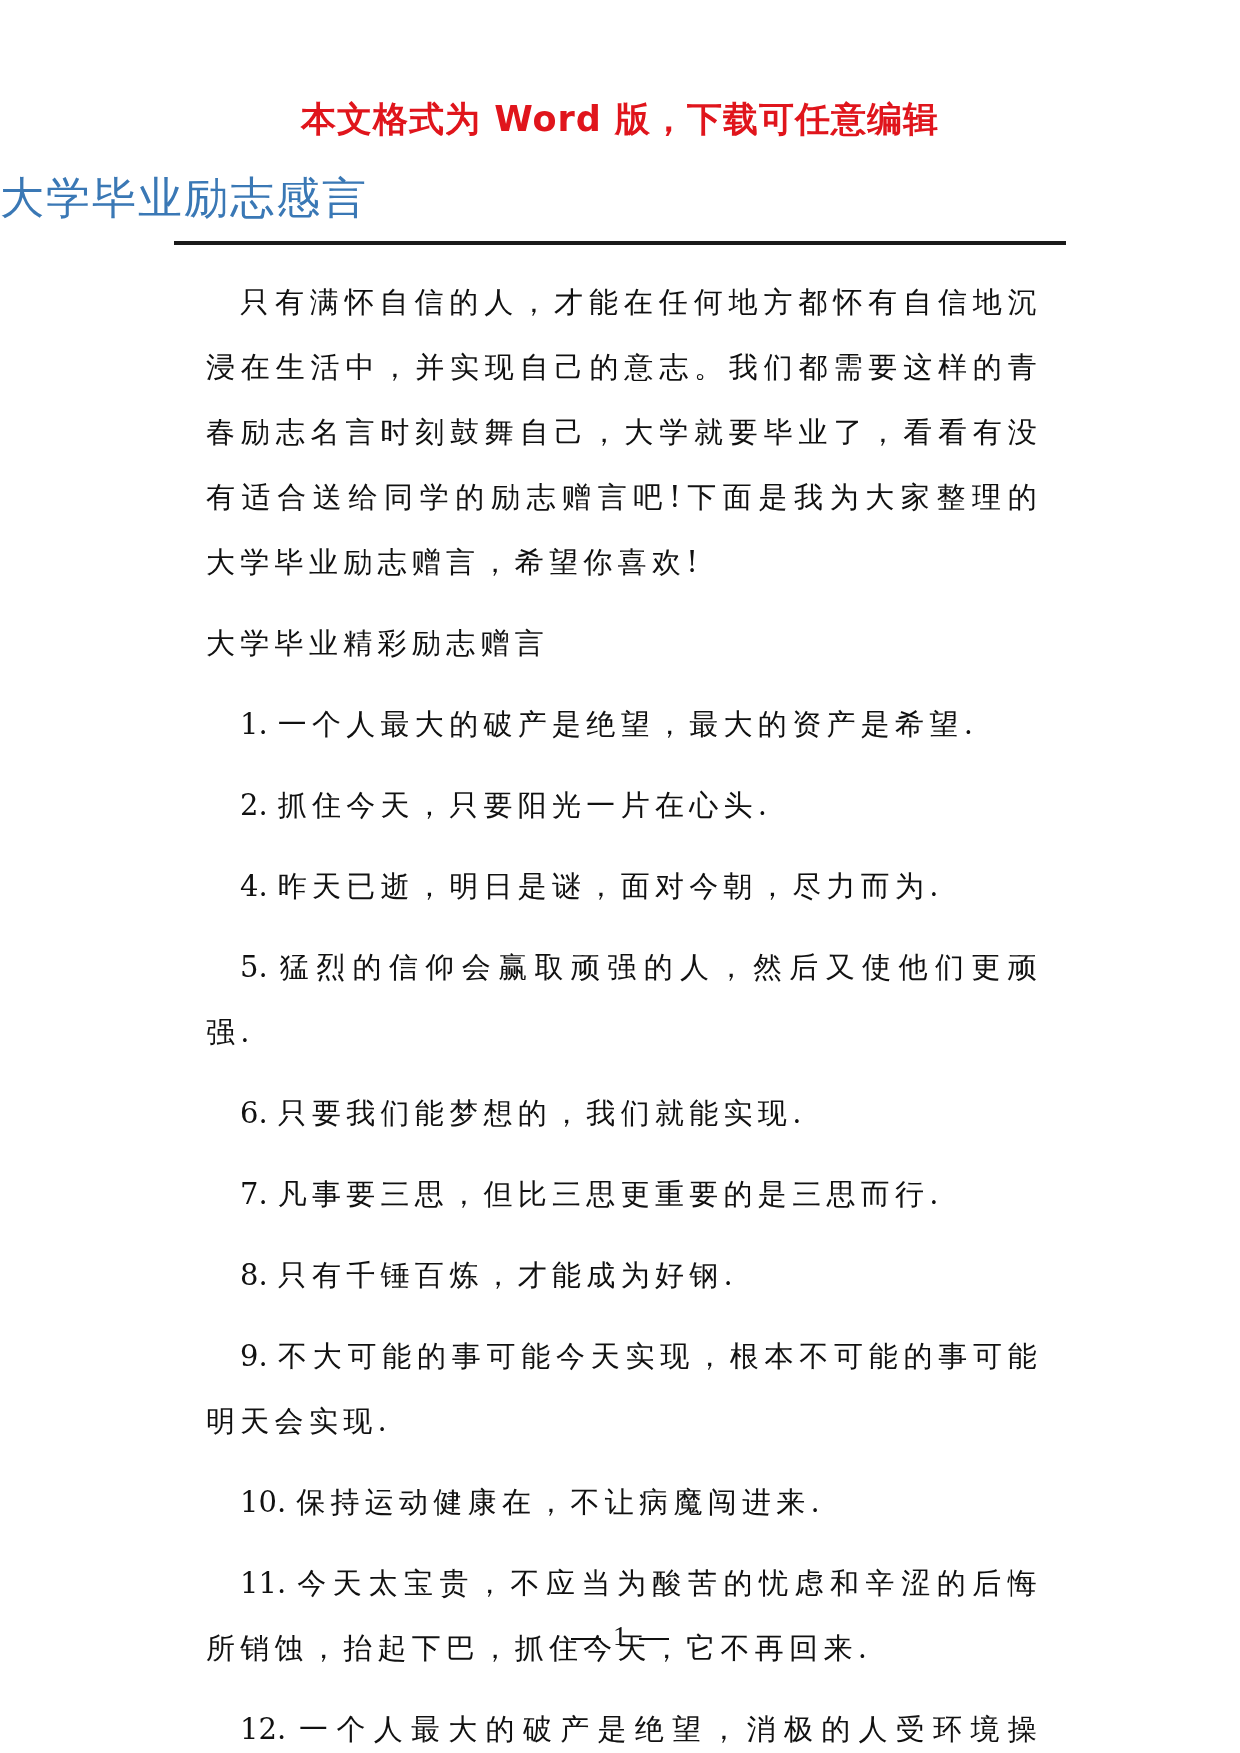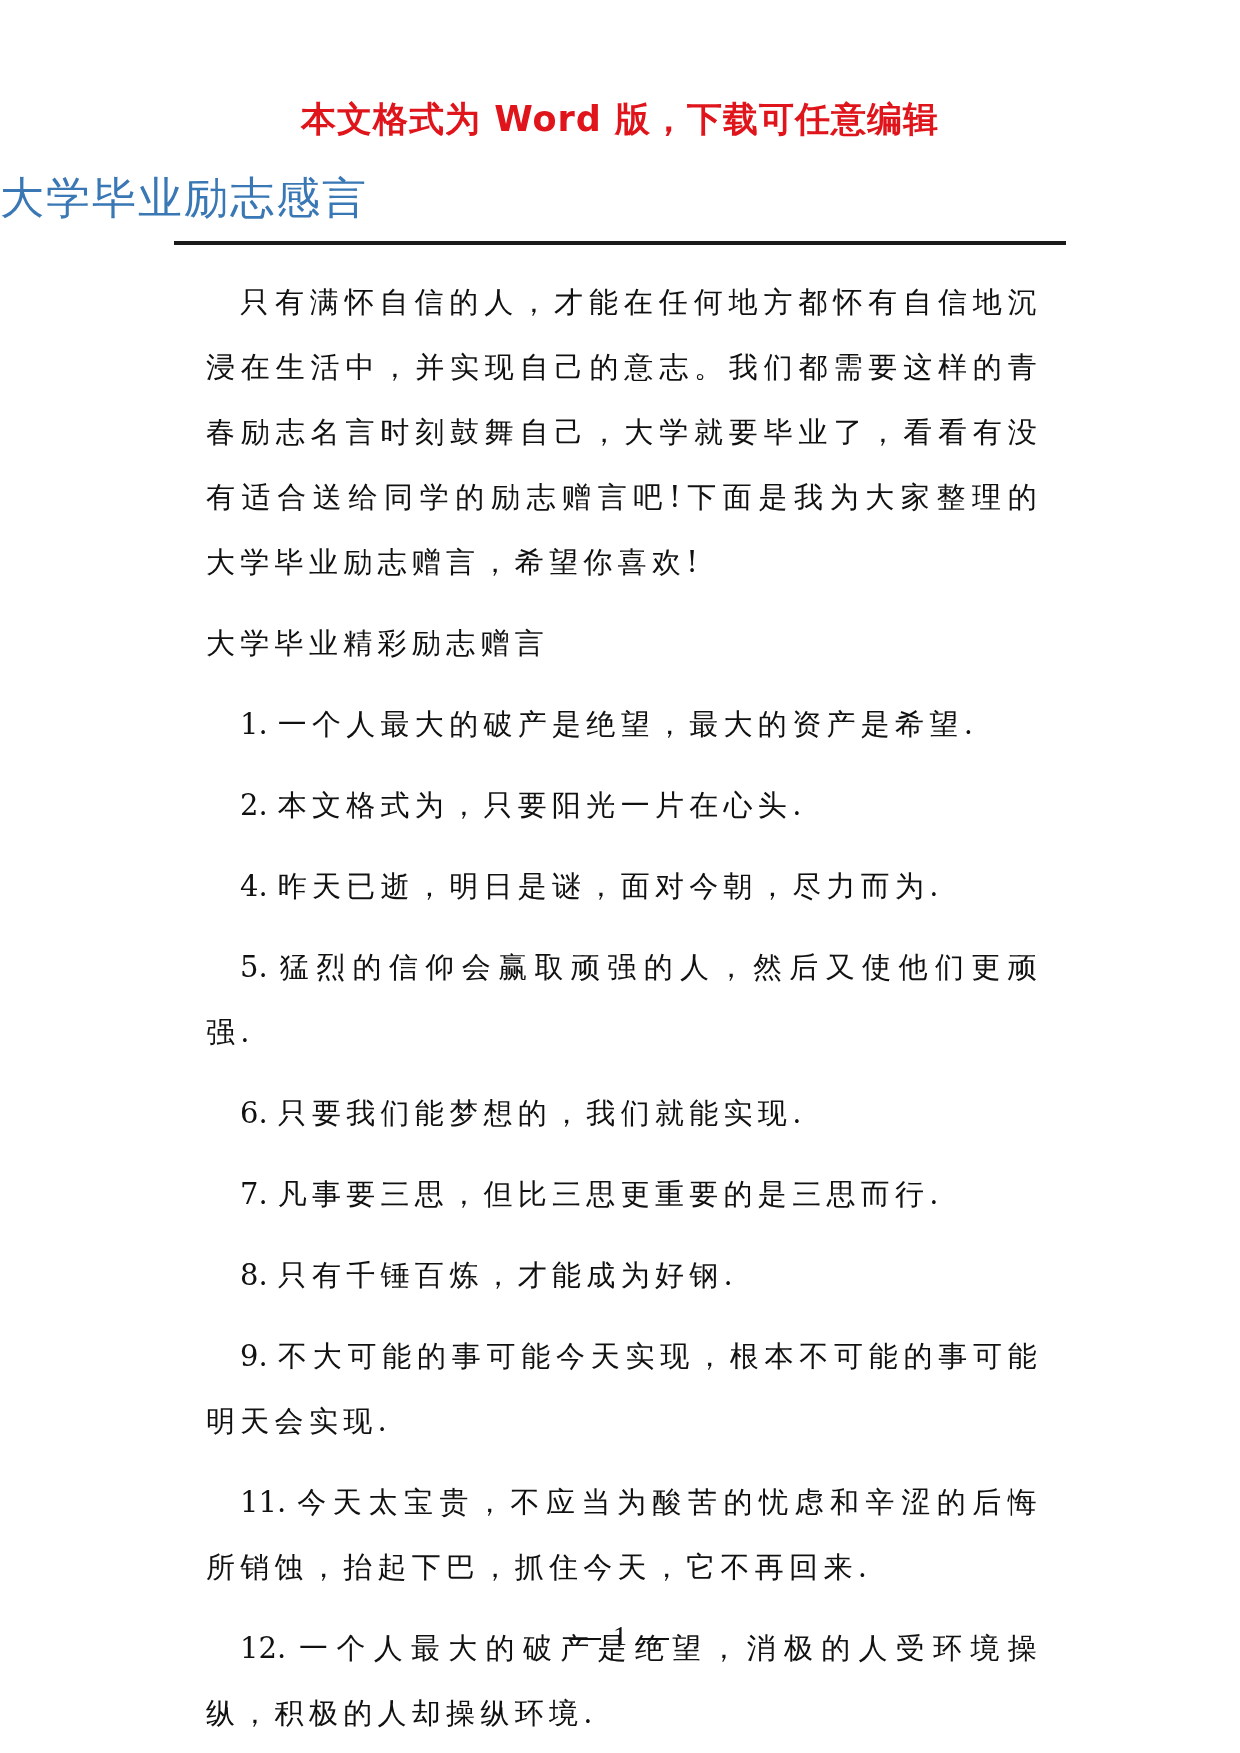--- a/index.html
+++ b/index.html
@@ -45,27 +45,28 @@
 <div class="page">
   <div class="banner">本文格式为 Word 版，下载可任意编辑</div>
   <div class="title">大学毕业励志感言</div>
   <div class="rule"></div>
 
   <div class="body">
     <p class="indent">只有满怀自信的人，才能在任何地方都怀有自信地沉浸在生活中，并实现自己的意志。我们都需要这样的青春励志名言时刻鼓舞自己，大学就要毕业了，看看有没有适合送给同学的励志赠言吧!下面是我为大家整理的大学毕业励志赠言，希望你喜欢!</p>
     <p>大学毕业精彩励志赠言</p>
 
     <p class="item"><span class="num">1.</span><span>一个人最大的破产是绝望，最大的资产是希望.</span></p>
-    <p class="item"><span class="num">2.</span><span>本文格式为，只要阳光一片在心头.</span></p>
+    <p class="item"><span class="num">2.</span><span>抓住今天，只要阳光一片在心头.</span></p>
     <p class="item"><span class="num">4.</span><span>昨天已逝，明日是谜，面对今朝，尽力而为.</span></p>
     <p class="item"><span class="num">5.</span><span>猛烈的信仰会赢取顽强的人，然后又使他们更顽强.</span></p>
     <p class="item"><span class="num">6.</span><span>只要我们能梦想的，我们就能实现.</span></p>
     <p class="item"><span class="num">7.</span><span>凡事要三思，但比三思更重要的是三思而行.</span></p>
     <p class="item"><span class="num">8.</span><span>只有千锤百炼，才能成为好钢.</span></p>
     <p class="item"><span class="num">9.</span><span>不大可能的事可能今天实现，根本不可能的事可能明天会实现.</span></p>
+    <p class="item"><span class="num">10.</span><span>保持运动健康在，不让病魔闯进来.</span></p>
     <p class="item"><span class="num">11.</span><span>今天太宝贵，不应当为酸苦的忧虑和辛涩的后悔所销蚀，抬起下巴，抓住今天，它不再回来.</span></p>
     <p class="item"><span class="num">12.</span><span>一个人最大的破产是绝望，消极的人受环境操纵，积极的人却操纵环境.</span></p>
   </div>
 
   <div class="footer">
     <span class="dash"></span><span>1</span><span class="dash"></span>
   </div>
 </div>
 
 </body></html>

